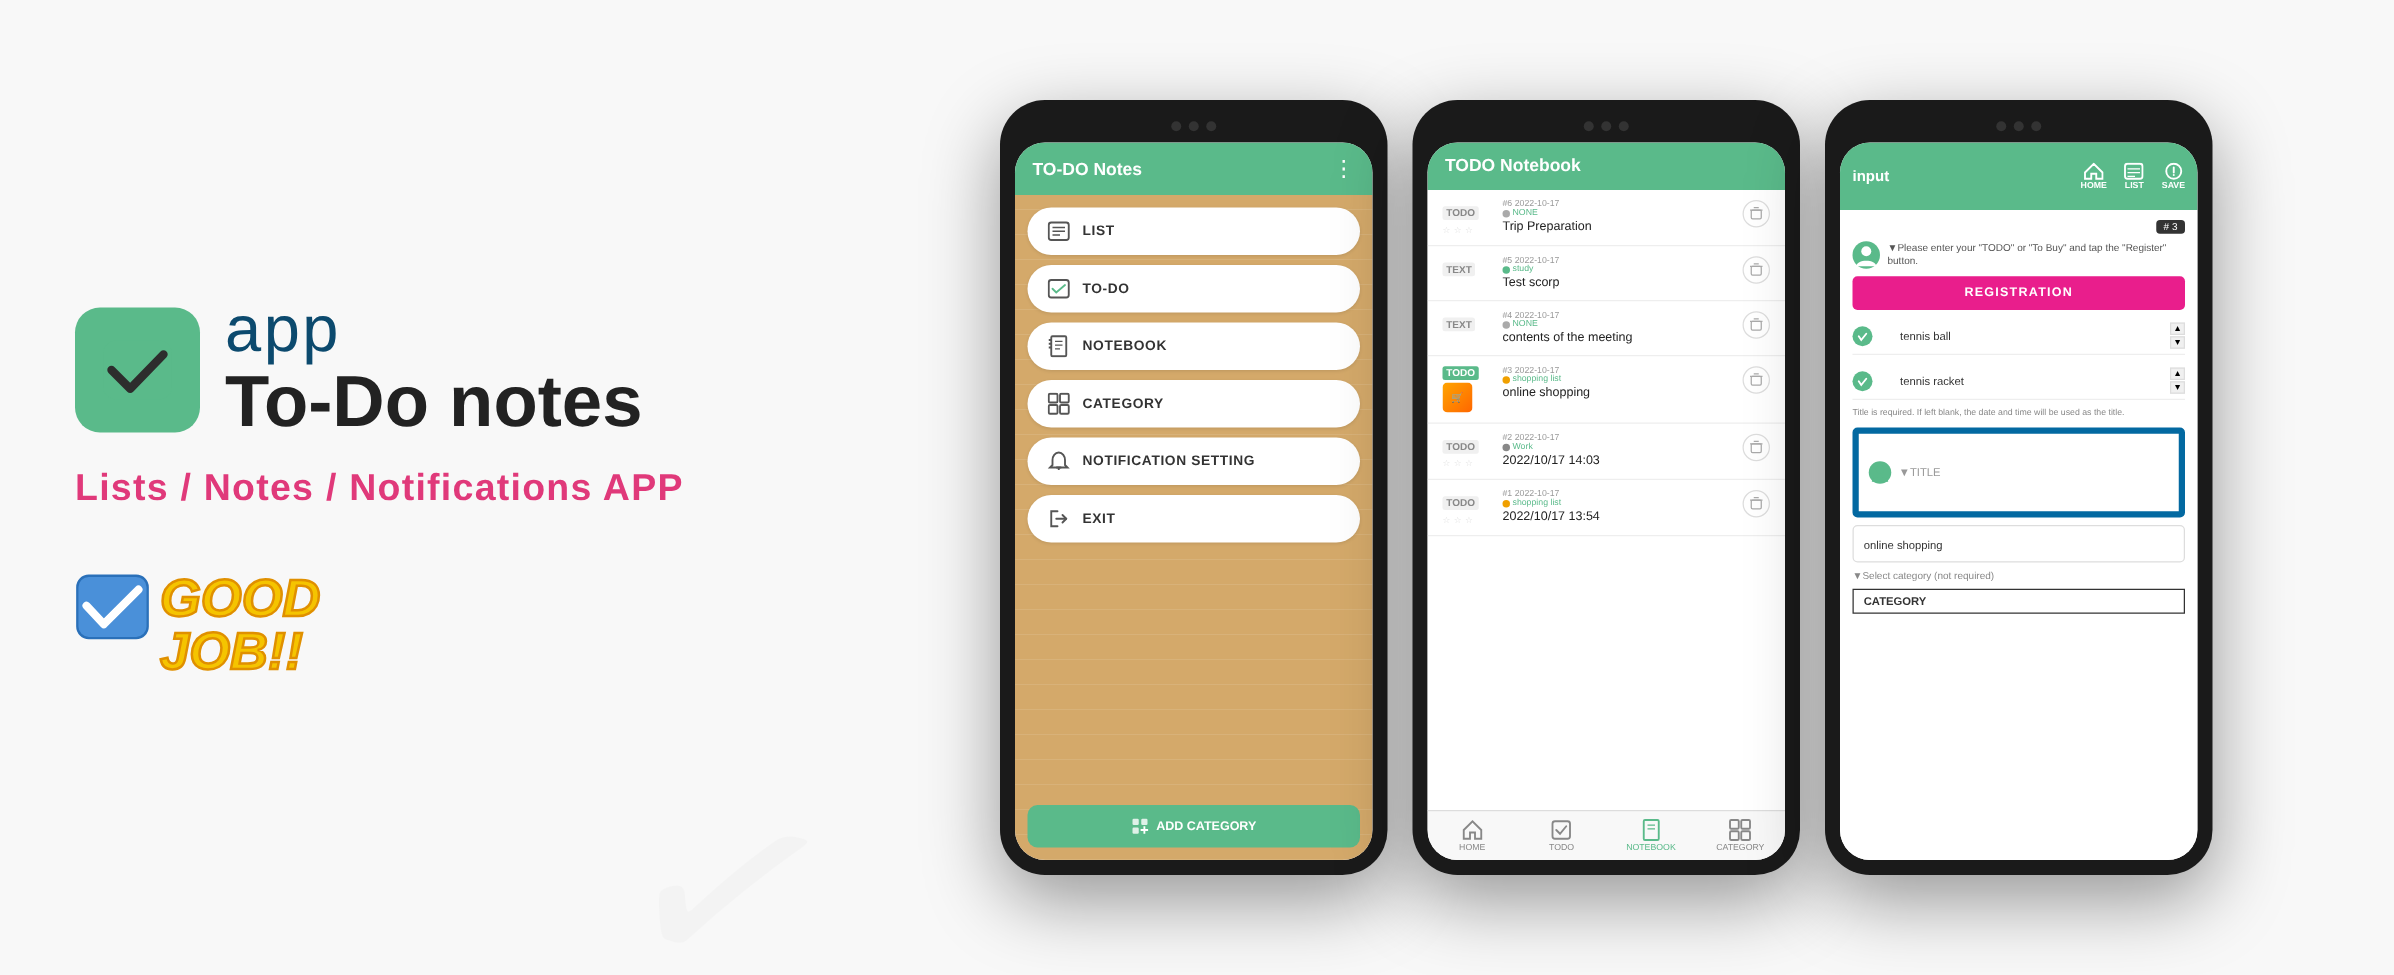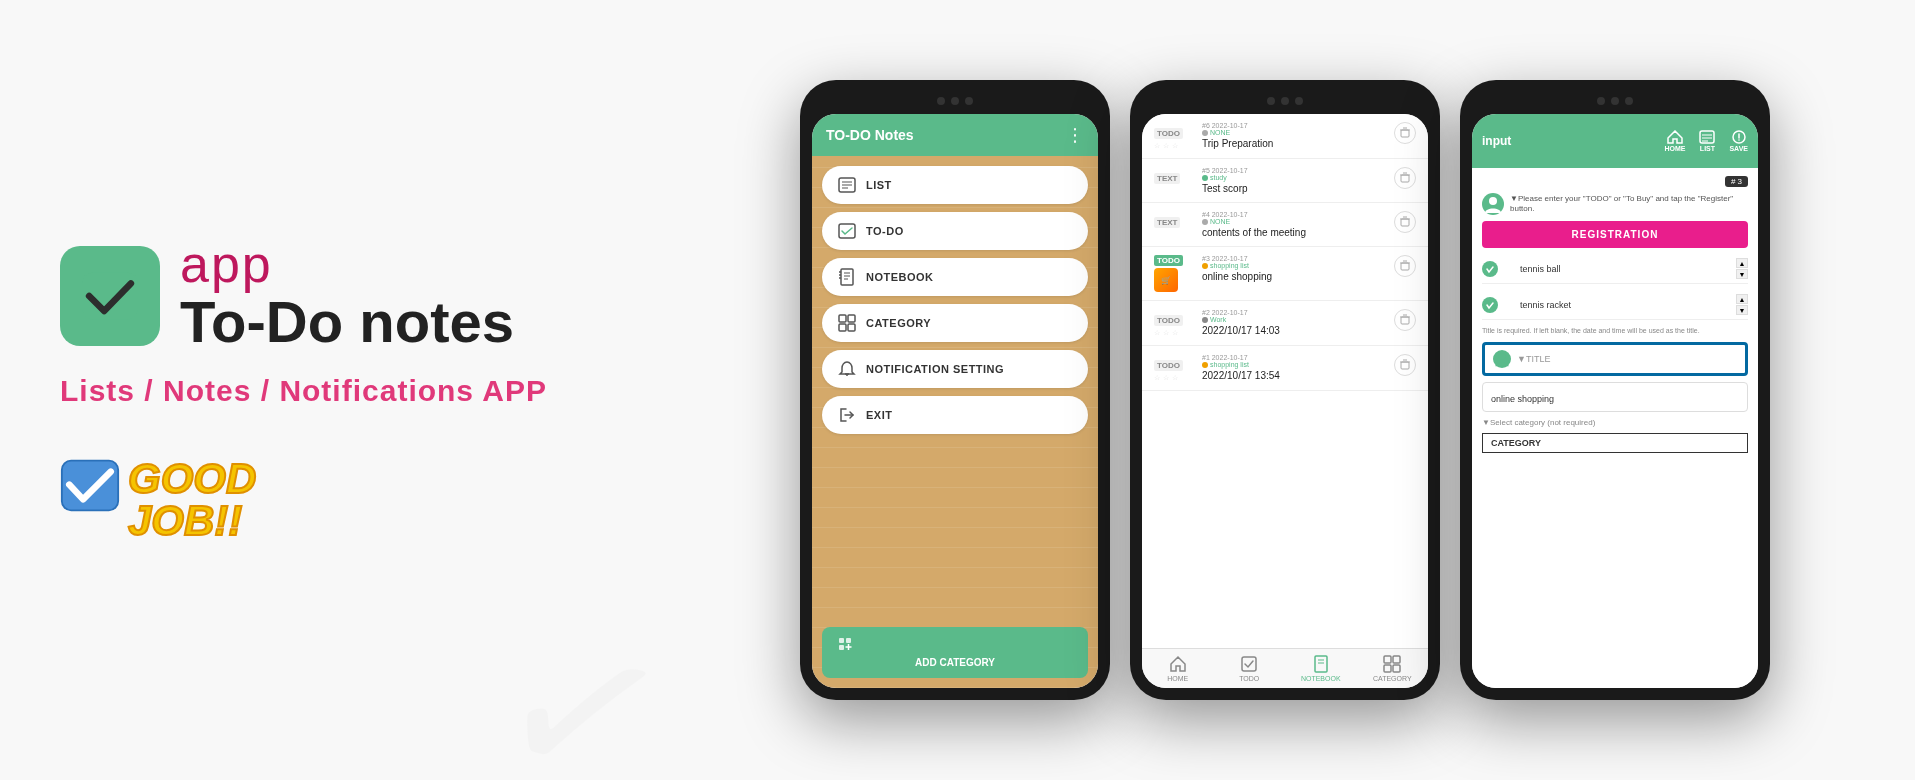--- a/index.html
+++ b/index.html
@@ -72,21 +72,21 @@
     }
 
     .app-text-area {
       display: flex;
       flex-direction: column;
     }
 
     .app-label {
       font-size: 52px;
       font-weight: 300;
-      color: #be185d;
+      color: #0c4a6e;
       letter-spacing: 2px;
       line-height: 1;
     }
 
     .app-name {
       font-size: 58px;
       font-weight: 900;
       color: #222;
       line-height: 1.1;
     }
@@ -259,23 +259,23 @@
     .add-category-btn {
       background: #5aba8a;
       border-radius: 8px;
       padding: 10px 16px;
       text-align: center;
       color: white;
       font-size: 10px;
       font-weight: bold;
       margin-top: auto;
       display: flex;
+      align-items: center;
       justify-content: center;
       gap: 6px;
-      flex-direction: column;
     }
 
     
     .phone2-header {
       background: #5aba8a;
       padding: 10px 14px;
       flex-shrink: 0;
     }
 
     .phone2-title {
@@ -536,22 +536,22 @@
     .hint-text {
       font-size: 7px;
       color: #888;
       line-height: 1.4;
     }
 
     .title-input-row {
       display: flex;
       align-items: center;
       gap: 6px;
-      border: 3px solid #0369a1;
-      padding: 5px 8px;
+      border: 5px solid #0369a1;
+      padding: 22px 8px;
       border-radius: 4px;
     }
 
     .title-input-text {
       font-size: 9px;
       color: #999;
     }
 
     .title-value {
       font-size: 9px;
@@ -720,20 +720,23 @@
     </div>
   </div>
 
   <div class="phone-mockup">
     <div class="phone-notch-bar">
       <div class="phone-notch-dot"></div>
       <div class="phone-notch-dot"></div>
       <div class="phone-notch-dot"></div>
     </div>
     <div class="phone-screen">
+      <div class="phone2-header">
+        <span class="phone2-title">TODO Notebook</span>
+      </div>
       <div class="phone2-body">
 
         <div class="notebook-entry">
           <div class="entry-type-col">
             <span class="entry-type-label">TODO</span>
             <div class="entry-stars">
               <span class="star">☆</span>
               <span class="star">☆</span>
               <span class="star">☆</span>
             </div>

